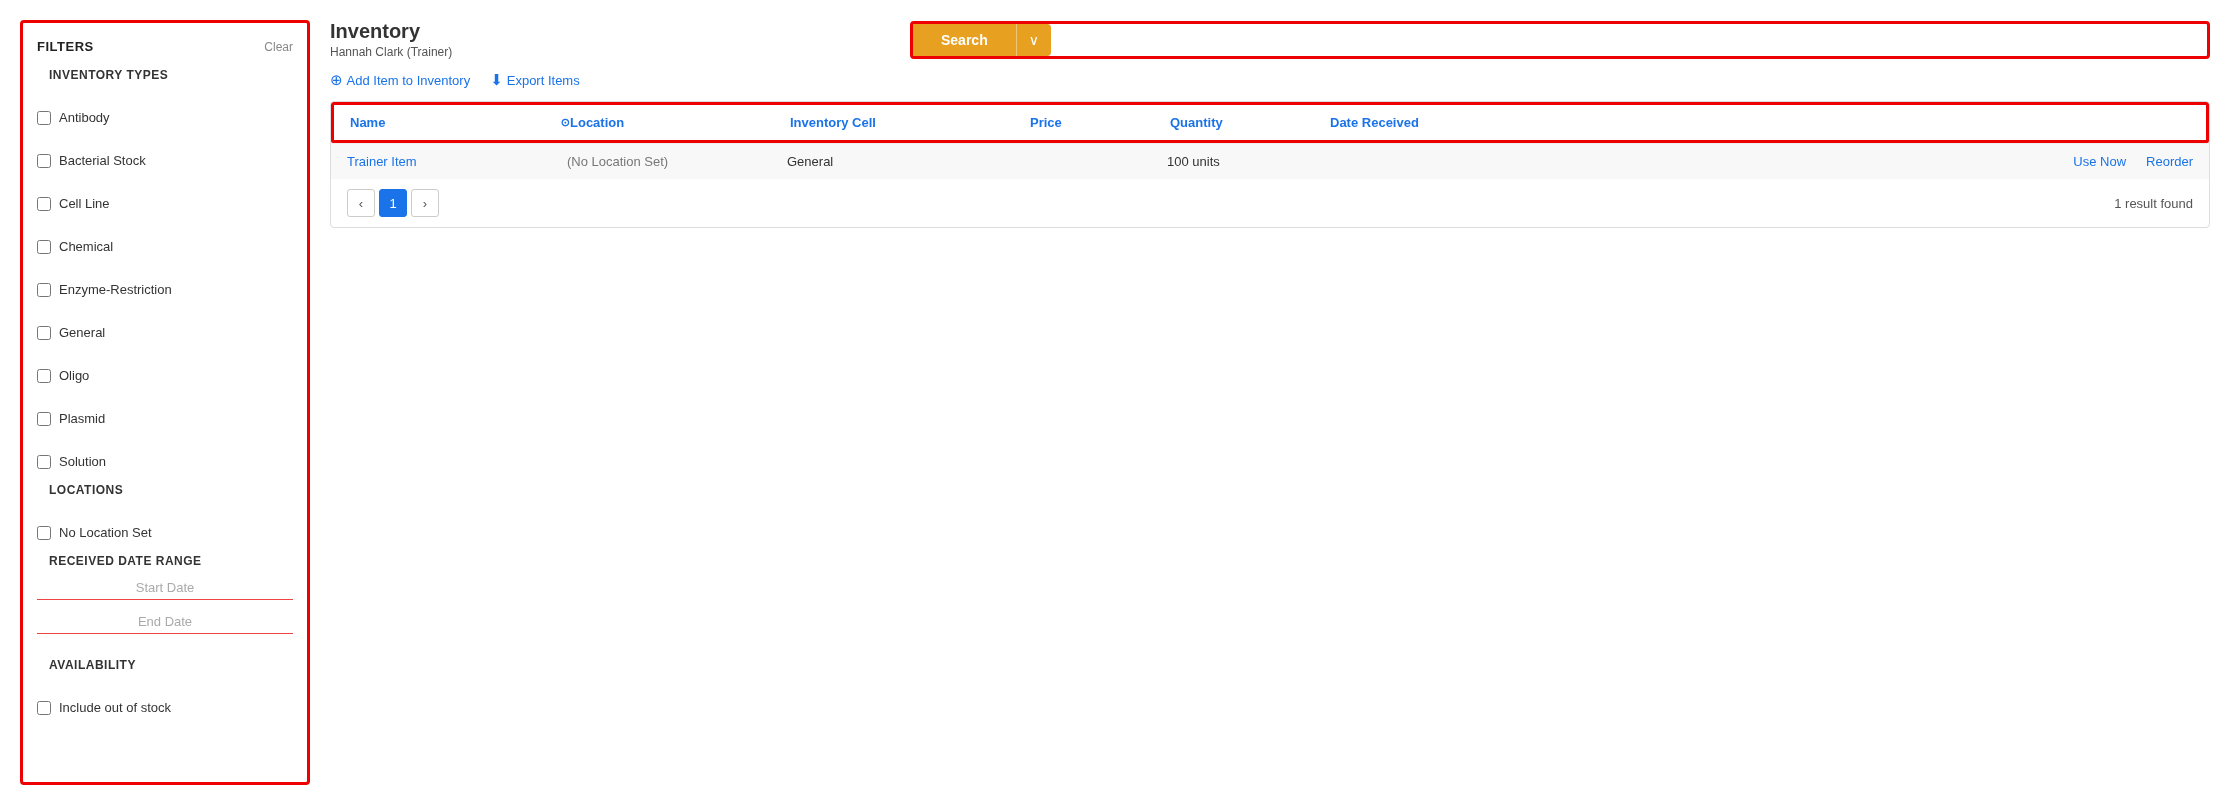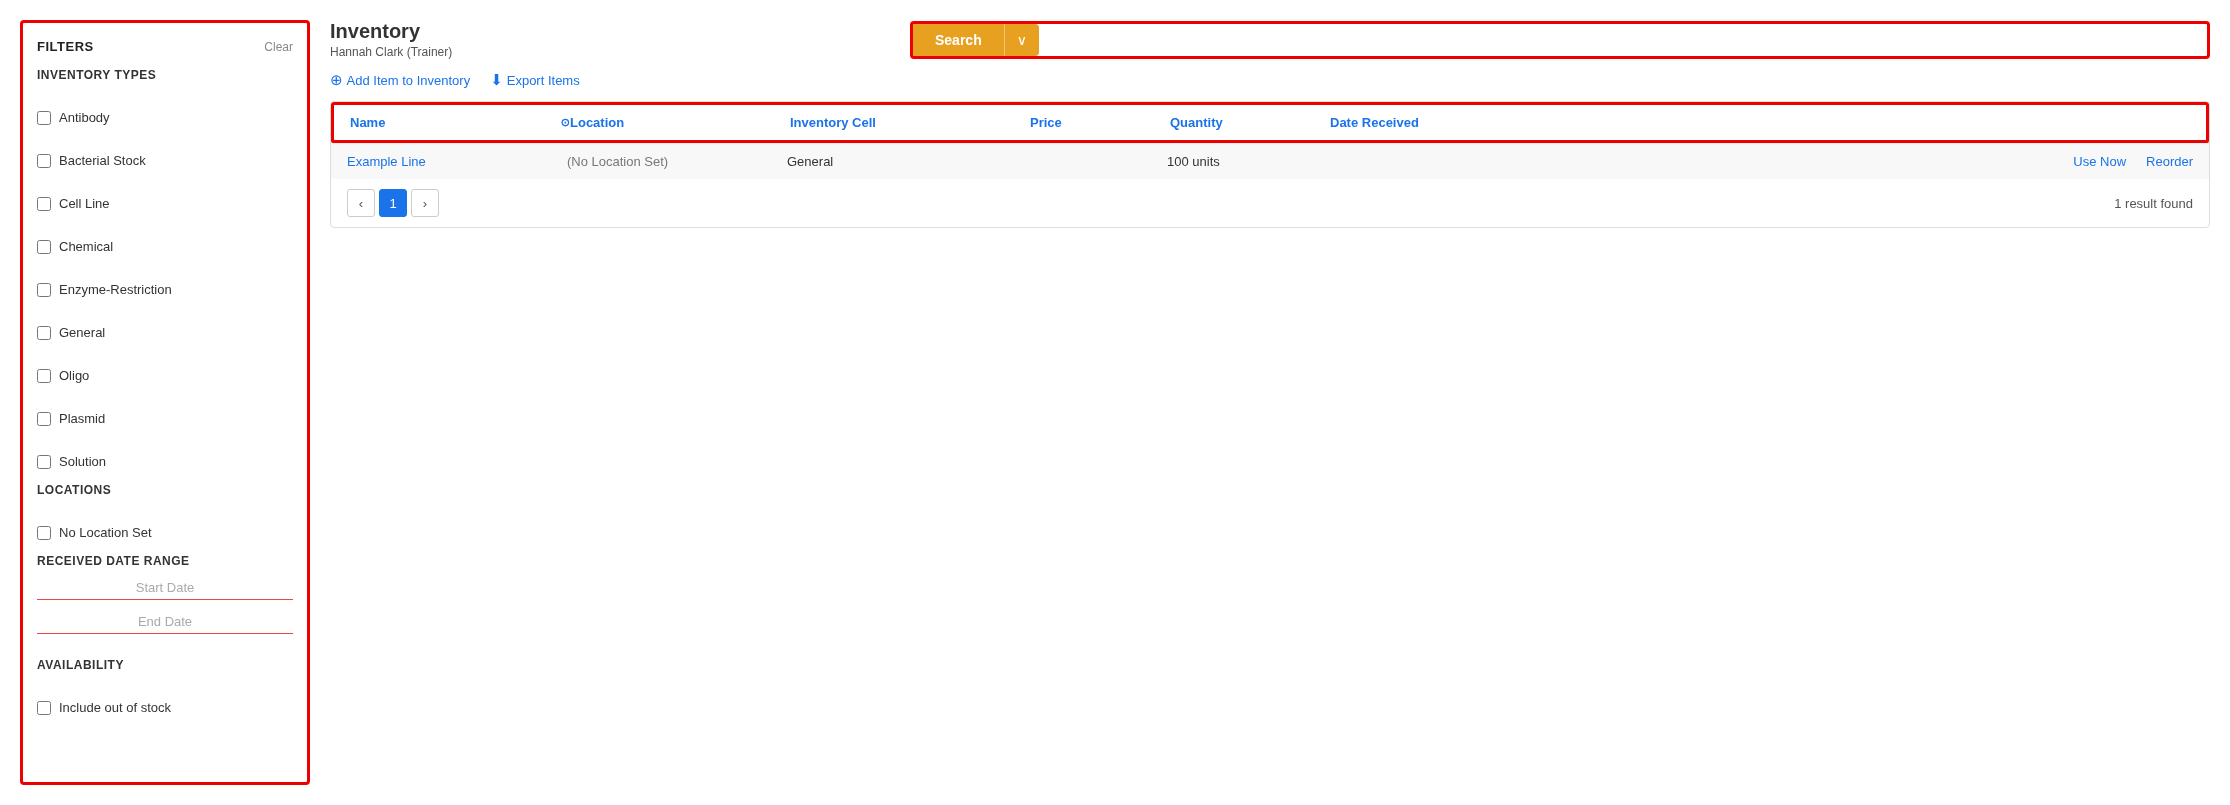--- a/index.html
+++ b/index.html
@@ -44,20 +44,21 @@
       cursor: pointer;
       text-decoration: none;
     }
     .section-label {
       font-weight: 700;
       font-size: 12px;
       color: #333;
       letter-spacing: 0.5px;
       margin-top: 14px;
       margin-bottom: 8px;
+      margin-left: 12px;
     }
     .checkbox-row {
       display: flex;
       align-items: flex-end;
       gap: 8px;
       margin-bottom: 6px;
       margin-top: 28px;
     }
     .checkbox-row input[type="checkbox"] {
       width: 14px;
@@ -124,21 +125,21 @@
       border-radius: 4px 0 0 4px;
       padding: 8px 14px;
       font-size: 14px;
       color: #aaa;
       outline: none;
     }
     .search-button {
       background: #e8a020;
       color: #fff;
       border: none;
-      padding: 8px 22px;
+      padding: 8px 28px;
       font-size: 14px;
       font-weight: 600;
       cursor: pointer;
       border-radius: 0 0 0 0;
     }
     .search-dropdown-btn {
       background: #e8a020;
       color: #fff;
       border: none;
       border-left: 1px solid rgba(255,255,255,0.4);
@@ -357,21 +358,21 @@
         </div>
         <div class="th col-qty">
           <span>Quantity</span>
         </div>
         <div class="th col-date">
           <span>Date Received</span>
         </div>
       </div>
 
       <div class="table-row">
-        <div class="td td-link col-name">Example Line</div>
+        <div class="td td-link col-name">Trainer Item</div>
         <div class="td td-gray col-loc">(No Location Set)</div>
         <div class="td col-type">General</div>
         <div class="td col-price"></div>
         <div class="td col-qty">100 units</div>
         <div class="td col-date"></div>
         <div class="td td-actions col-actions">
           <a class="td-action-link">Use Now</a>
           <a class="td-action-link">Reorder</a>
         </div>
       </div>

